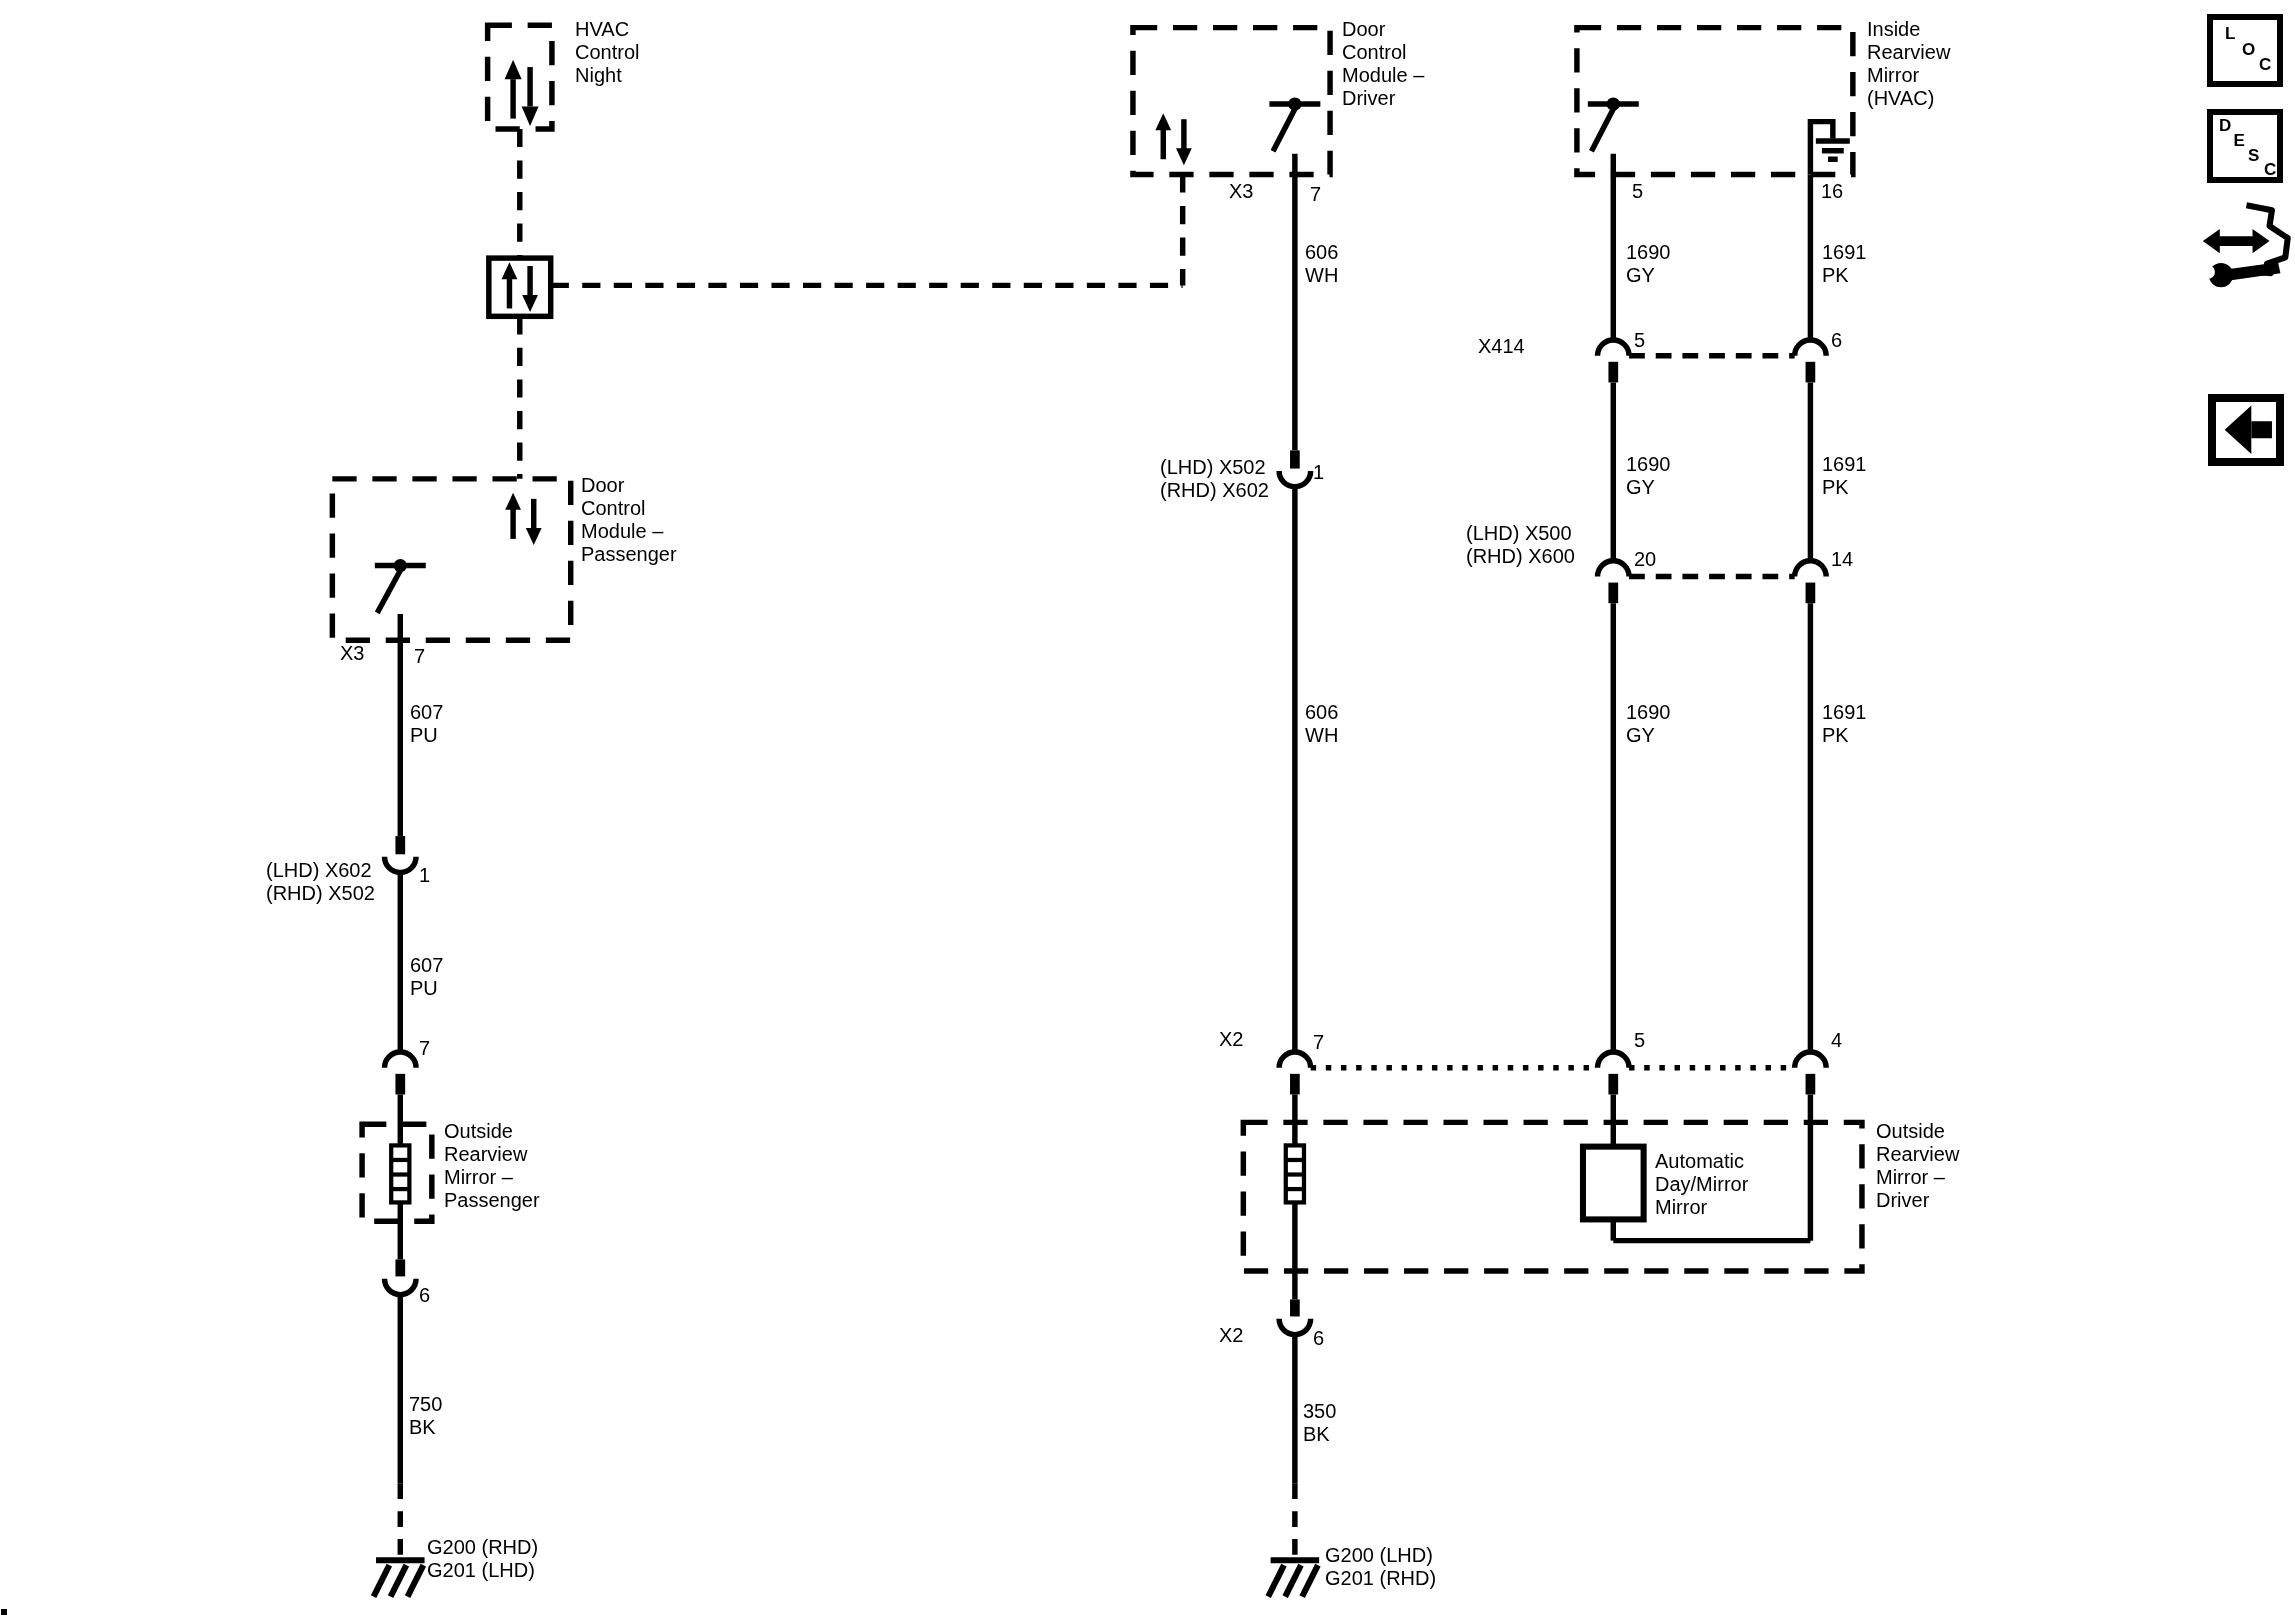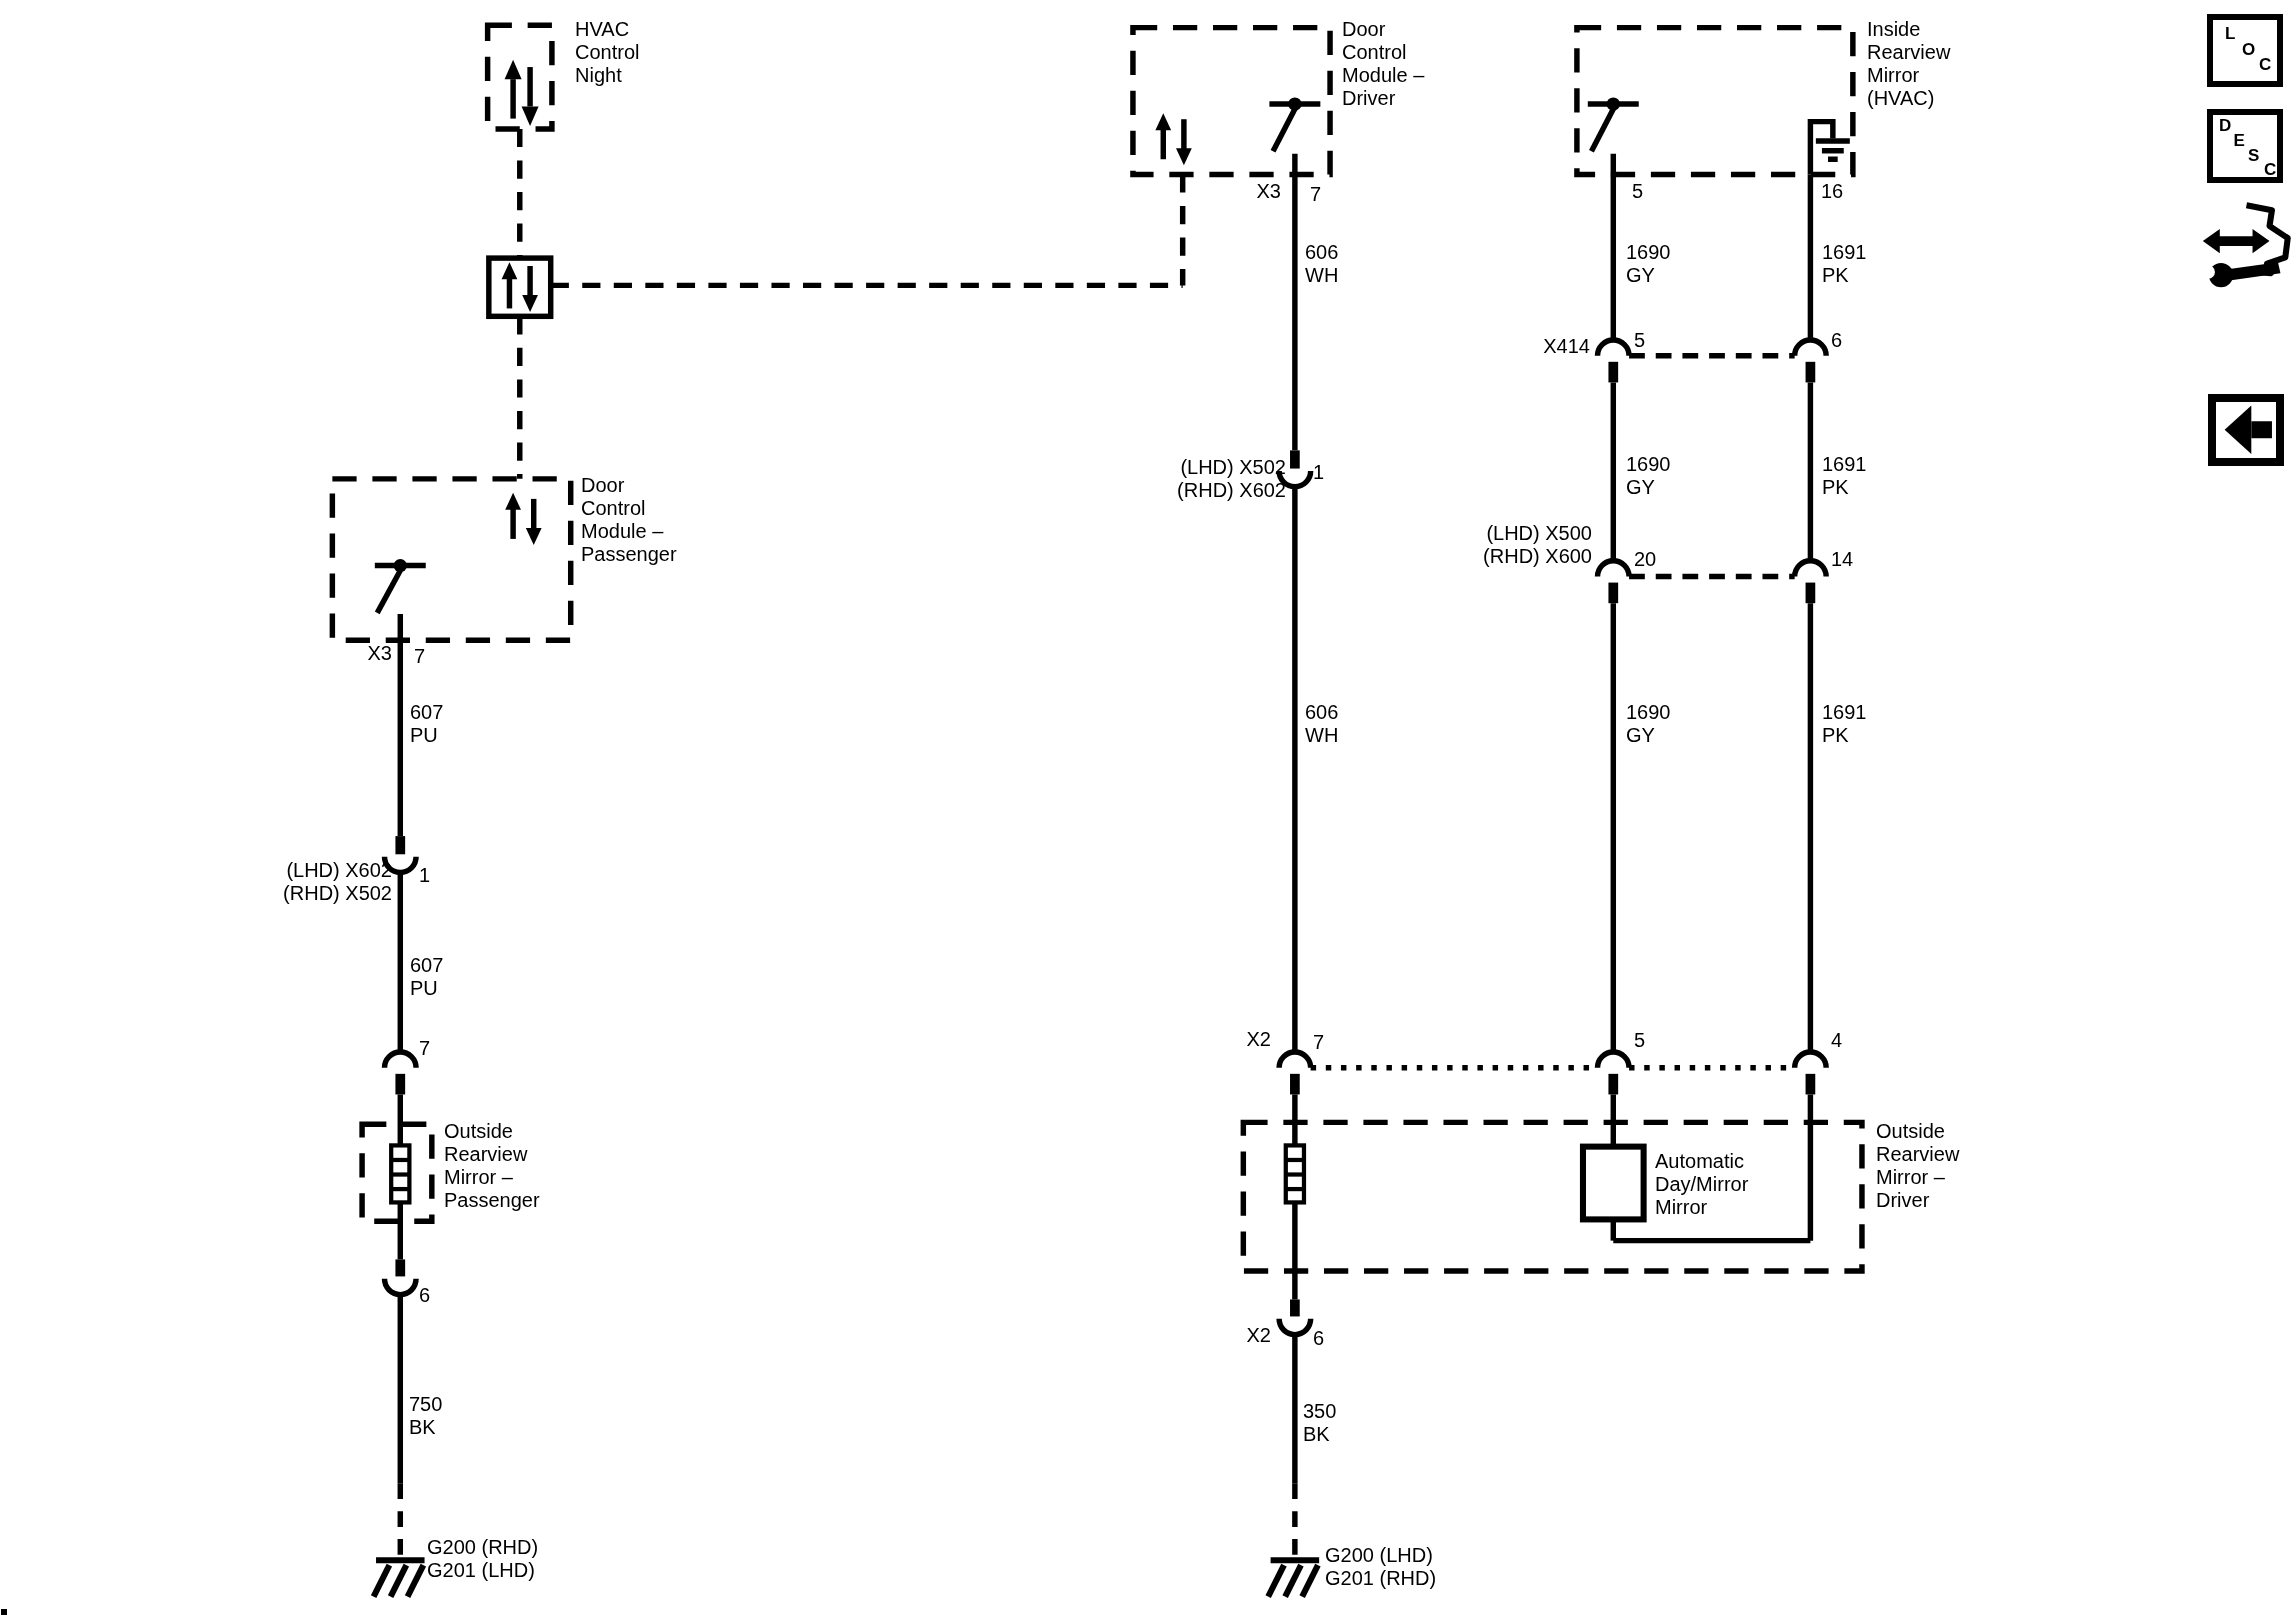--- a/index.html
+++ b/index.html
@@ -3,21 +3,21 @@
 <meta charset="utf-8">
 <style>
   html,body{margin:0;padding:0;}
   body{
     width:2295px;height:1617px;background:#ffffff;position:relative;
     font-family:"Liberation Sans", sans-serif;color:#000;overflow:hidden;
   }
   #page{position:absolute;left:0;top:0;width:2295px;height:1587px;}
   svg.diagram{position:absolute;left:0;top:0;pointer-events:none;}
   .lbl{position:absolute;font-size:20px;line-height:23px;color:#000;white-space:nowrap;}
-  .ra{text-align:right;}
+  .ra{text-align:left;}
   .cbx{position:absolute;border:6.7px solid #000;box-sizing:border-box;background:#fff;}
   .cletter{position:absolute;font-weight:bold;font-size:17px;line-height:17px;}
   .dot{position:absolute;background:#000;}
 </style>
 </head>
 <body>
 
 <div id="page">
 
   <svg class="diagram" width="2295" height="1617" viewBox="0 0 3784 2665">

